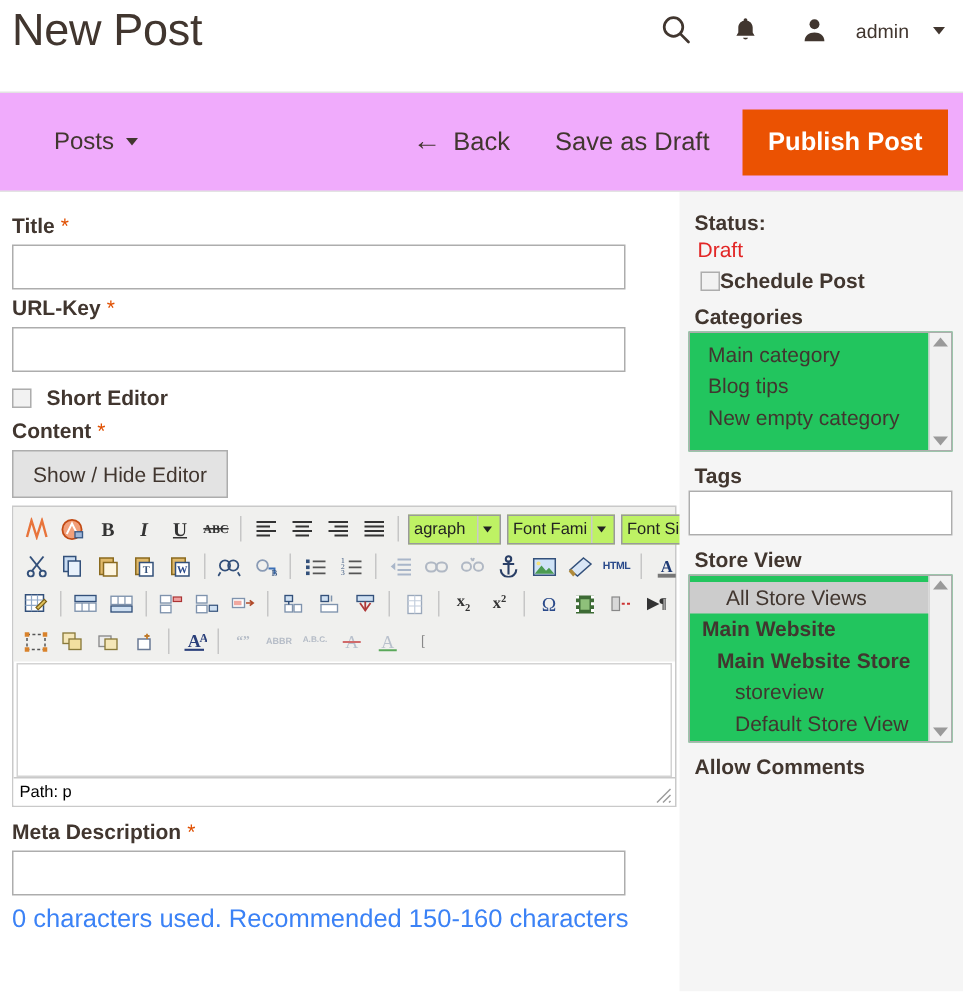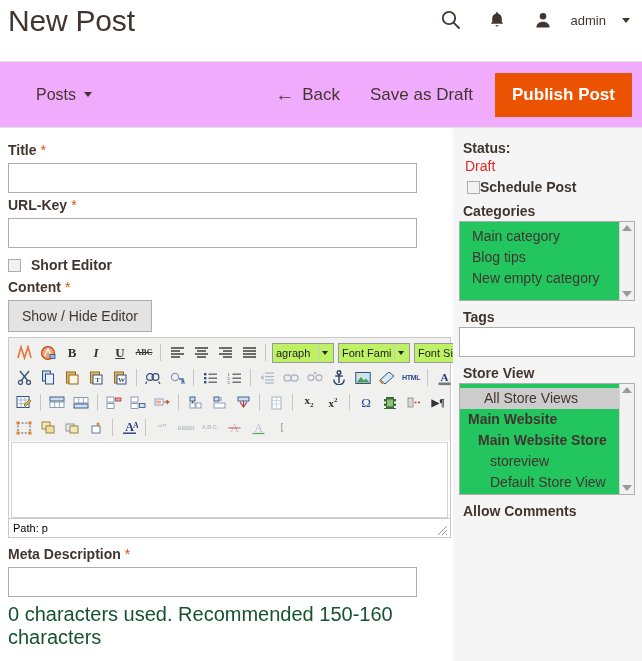--- a/index.html
+++ b/index.html
@@ -263,22 +263,22 @@
     color: #000;
     position: relative;
     font-family: "Liberation Sans", sans-serif;
   }
   .resize-grip {
     position: absolute;
     right: 2px; bottom: 1px;
     width: 14px; height: 14px;
   }
   .meta-note {
-    font-size: 20px;
-    color: #14532d;
+    font-size: 17px;
+    color: #3b82f6;
     margin-top: 6px;
   }
 
   
   .side-label {
     font-size: 14px;
     font-weight: bold;
     color: #41362f;
     display: block;
     margin: 0 0 2px 4px;

